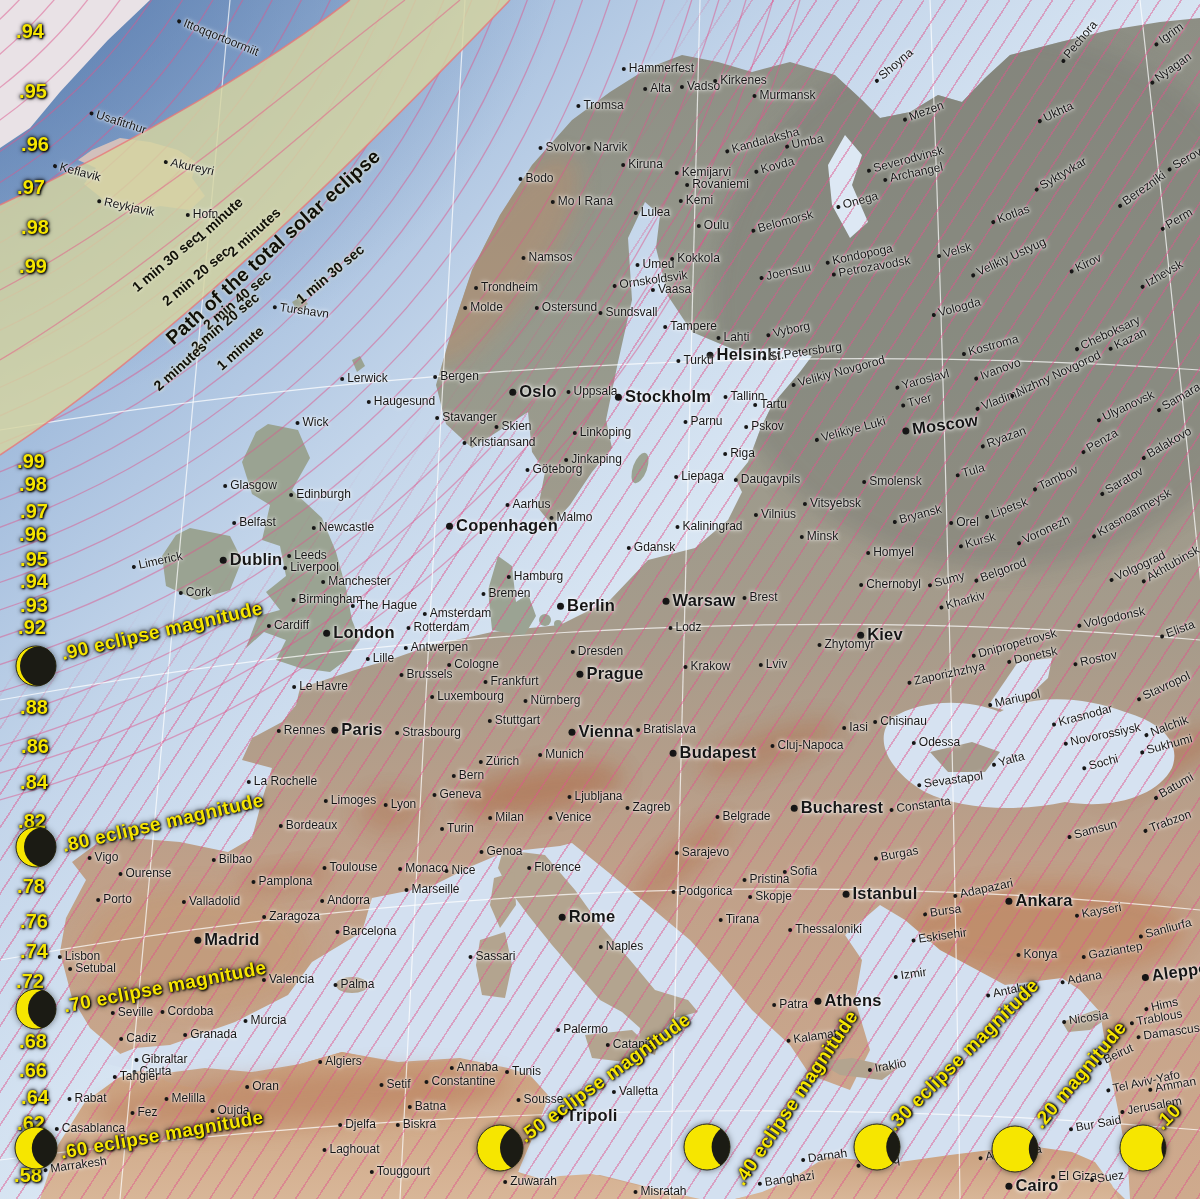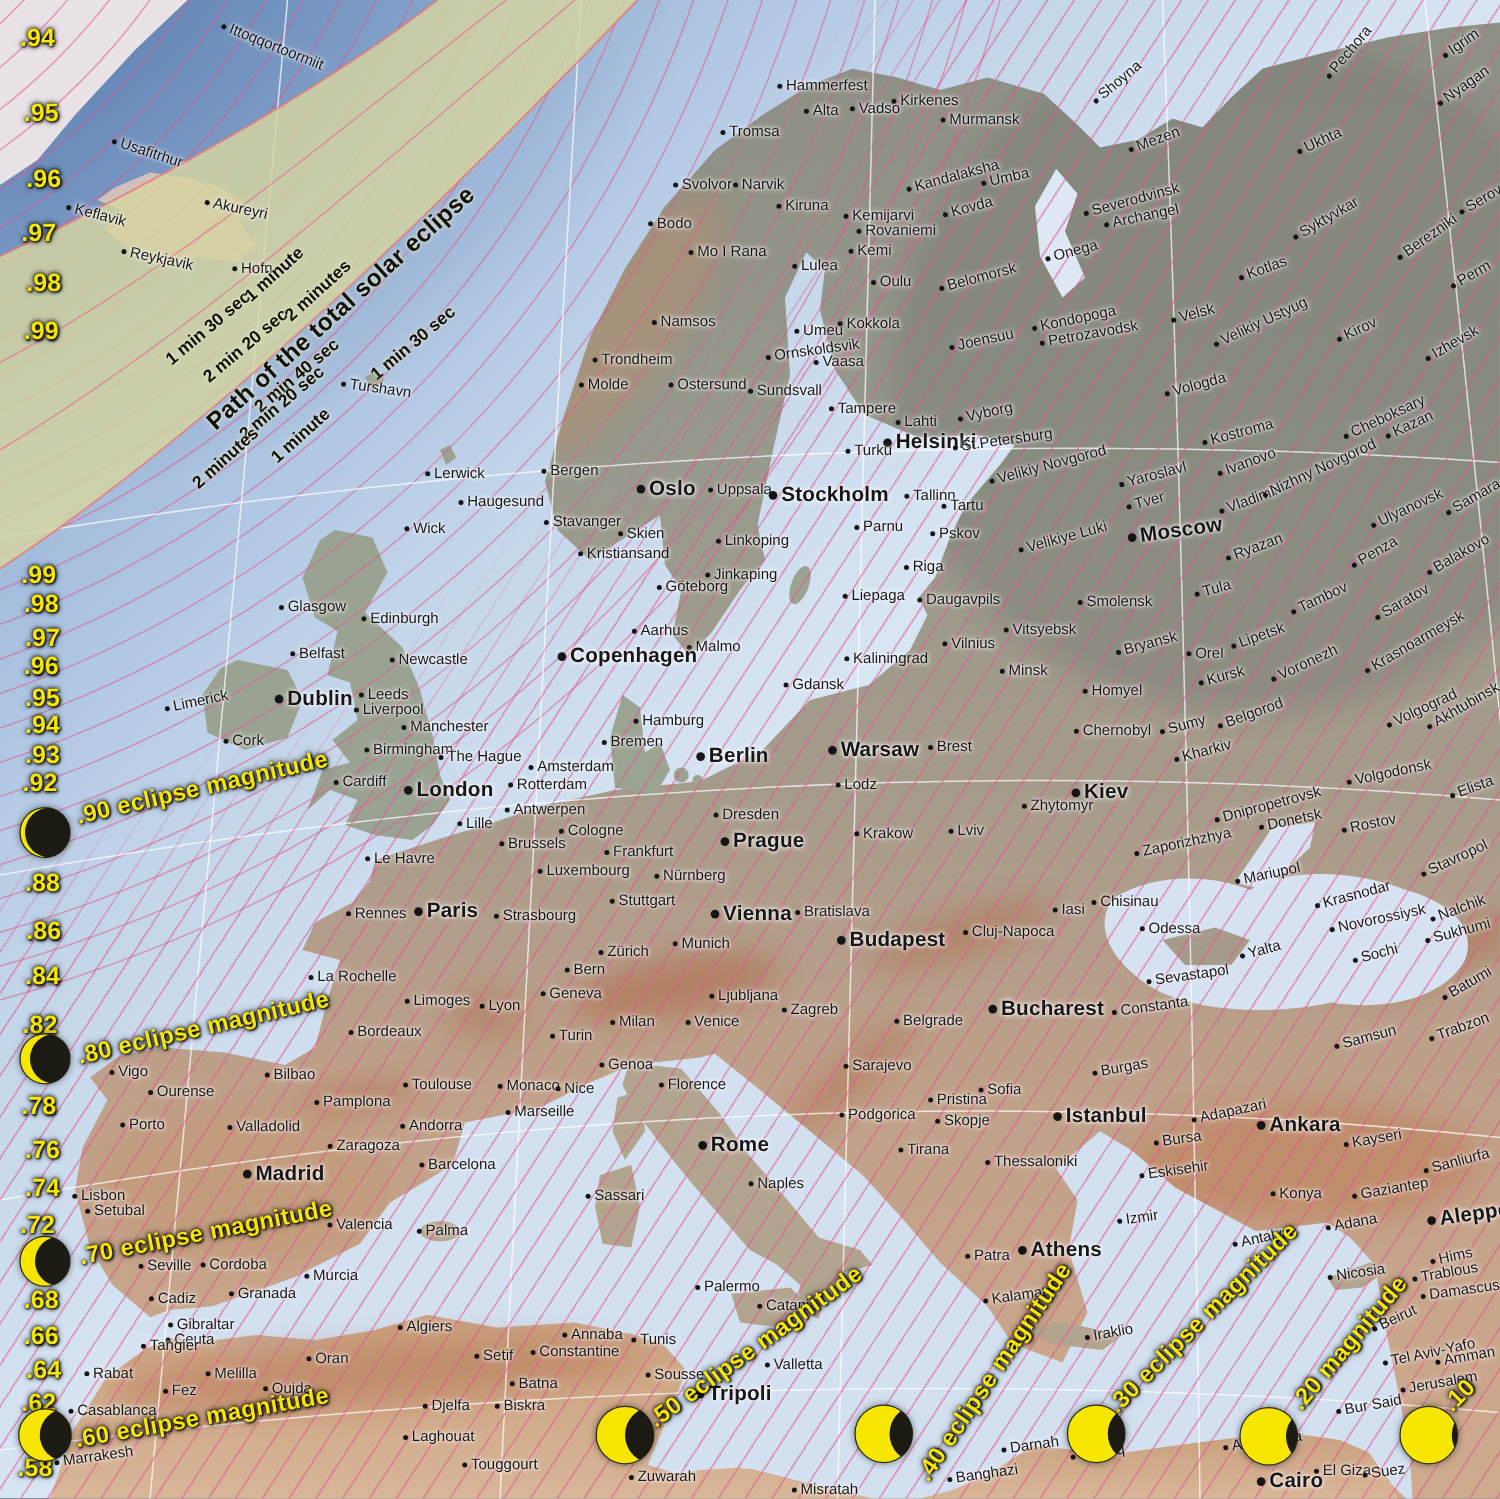--- a/index.html
+++ b/index.html
@@ -171,21 +171,21 @@
 
   <div id="cities">
       <span class="lbl" style="left: 218px; top: 36px; transform: translate(-50%, -50%) rotate(22deg);"><span class="dot"></span>Ittoqqortoormiit</span>
       <span class="lbl" style="left: 118px; top: 121px; transform: translate(-50%, -50%) rotate(18deg);"><span class="dot"></span>Usafitrhur</span>
       <span class="lbl" style="left: 189px; top: 166px; transform: translate(-50%, -50%) rotate(12deg);"><span class="dot"></span>Akureyri</span>
       <span class="lbl" style="left: 77px; top: 171px; transform: translate(-50%, -50%) rotate(15deg);"><span class="dot"></span>Keflavik</span>
       <span class="lbl" style="left: 126px; top: 206px; transform: translate(-50%, -50%) rotate(12deg);"><span class="dot"></span>Reykjavik</span>
       <span class="lbl" style="left: 202px; top: 214px; transform: translate(-50%, -50%) rotate(0deg);"><span class="dot"></span>Hofn</span>
       <span class="lbl" style="left: 301px; top: 310px; transform: translate(-50%, -50%) rotate(8deg);"><span class="dot"></span>Turshavn</span>
       <span class="lbl" style="left: 364px; top: 378px; transform: translate(-50%, -50%) rotate(0deg);"><span class="dot"></span>Lerwick</span>
-      <span class="lbl" style="left: 340px; top: 422px; transform: translate(-50%, -50%) rotate(0deg);"><span class="dot"></span>Wick</span>
+      <span class="lbl" style="left: 312px; top: 422px; transform: translate(-50%, -50%) rotate(0deg);"><span class="dot"></span>Wick</span>
       <span class="lbl" style="left: 250px; top: 485px; transform: translate(-50%, -50%) rotate(0deg);"><span class="dot"></span>Glasgow</span>
       <span class="lbl" style="left: 320px; top: 494px; transform: translate(-50%, -50%) rotate(0deg);"><span class="dot"></span>Edinburgh</span>
       <span class="lbl" style="left: 254px; top: 522px; transform: translate(-50%, -50%) rotate(0deg);"><span class="dot"></span>Belfast</span>
       <span class="lbl" style="left: 343px; top: 527px; transform: translate(-50%, -50%) rotate(0deg);"><span class="dot"></span>Newcastle</span>
       <span class="lbl" style="left: 157px; top: 561px; transform: translate(-50%, -50%) rotate(-12deg);"><span class="dot"></span>Limerick</span>
       <span class="lbl cap" style="left: 251px; top: 559px; transform: translate(-50%, -50%) rotate(0deg);"><span class="dot"></span>Dublin</span>
       <span class="lbl" style="left: 307px; top: 555px; transform: translate(-50%, -50%) rotate(0deg);"><span class="dot"></span>Leeds</span>
       <span class="lbl" style="left: 311px; top: 567px; transform: translate(-50%, -50%) rotate(0deg);"><span class="dot"></span>Liverpool</span>
       <span class="lbl" style="left: 325px; top: 581px; transform: translate(-50%, -50%) rotate(0deg); margin-left: 31px;"><span class="dot"></span>Manchester</span>
       <span class="lbl" style="left: 327px; top: 599px; transform: translate(-50%, -50%) rotate(0deg);"><span class="dot"></span>Birmingham</span>

